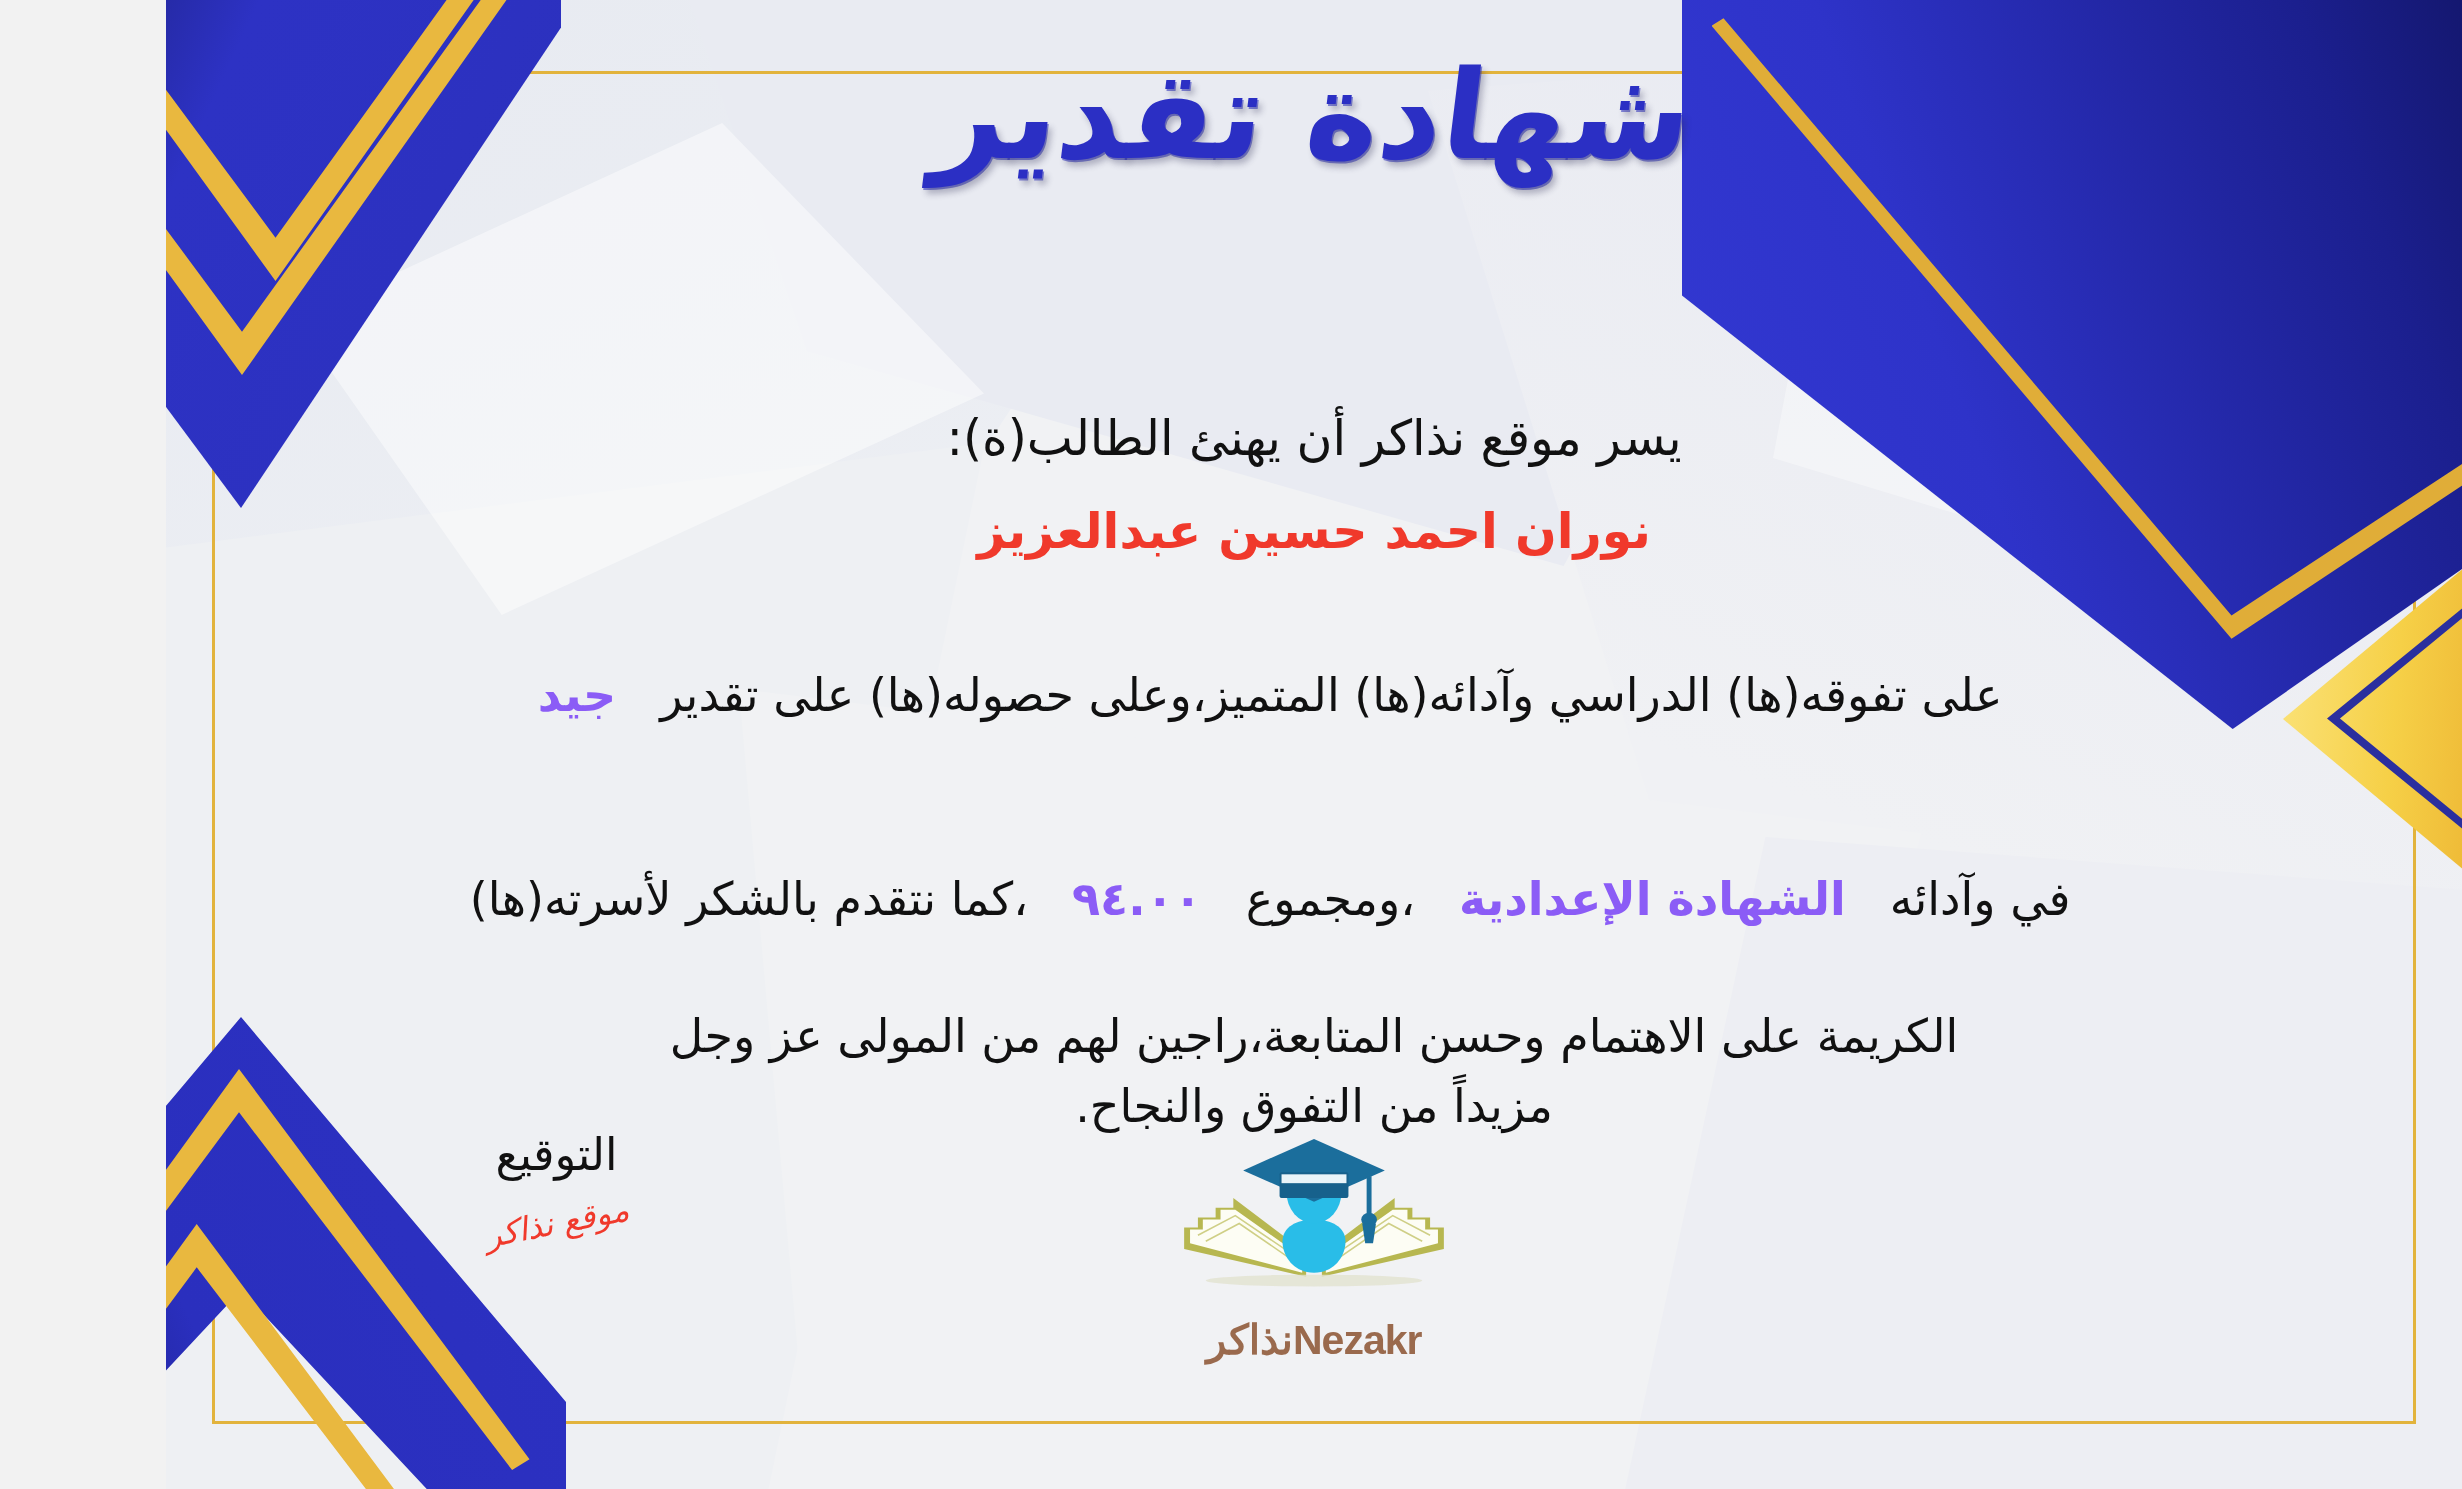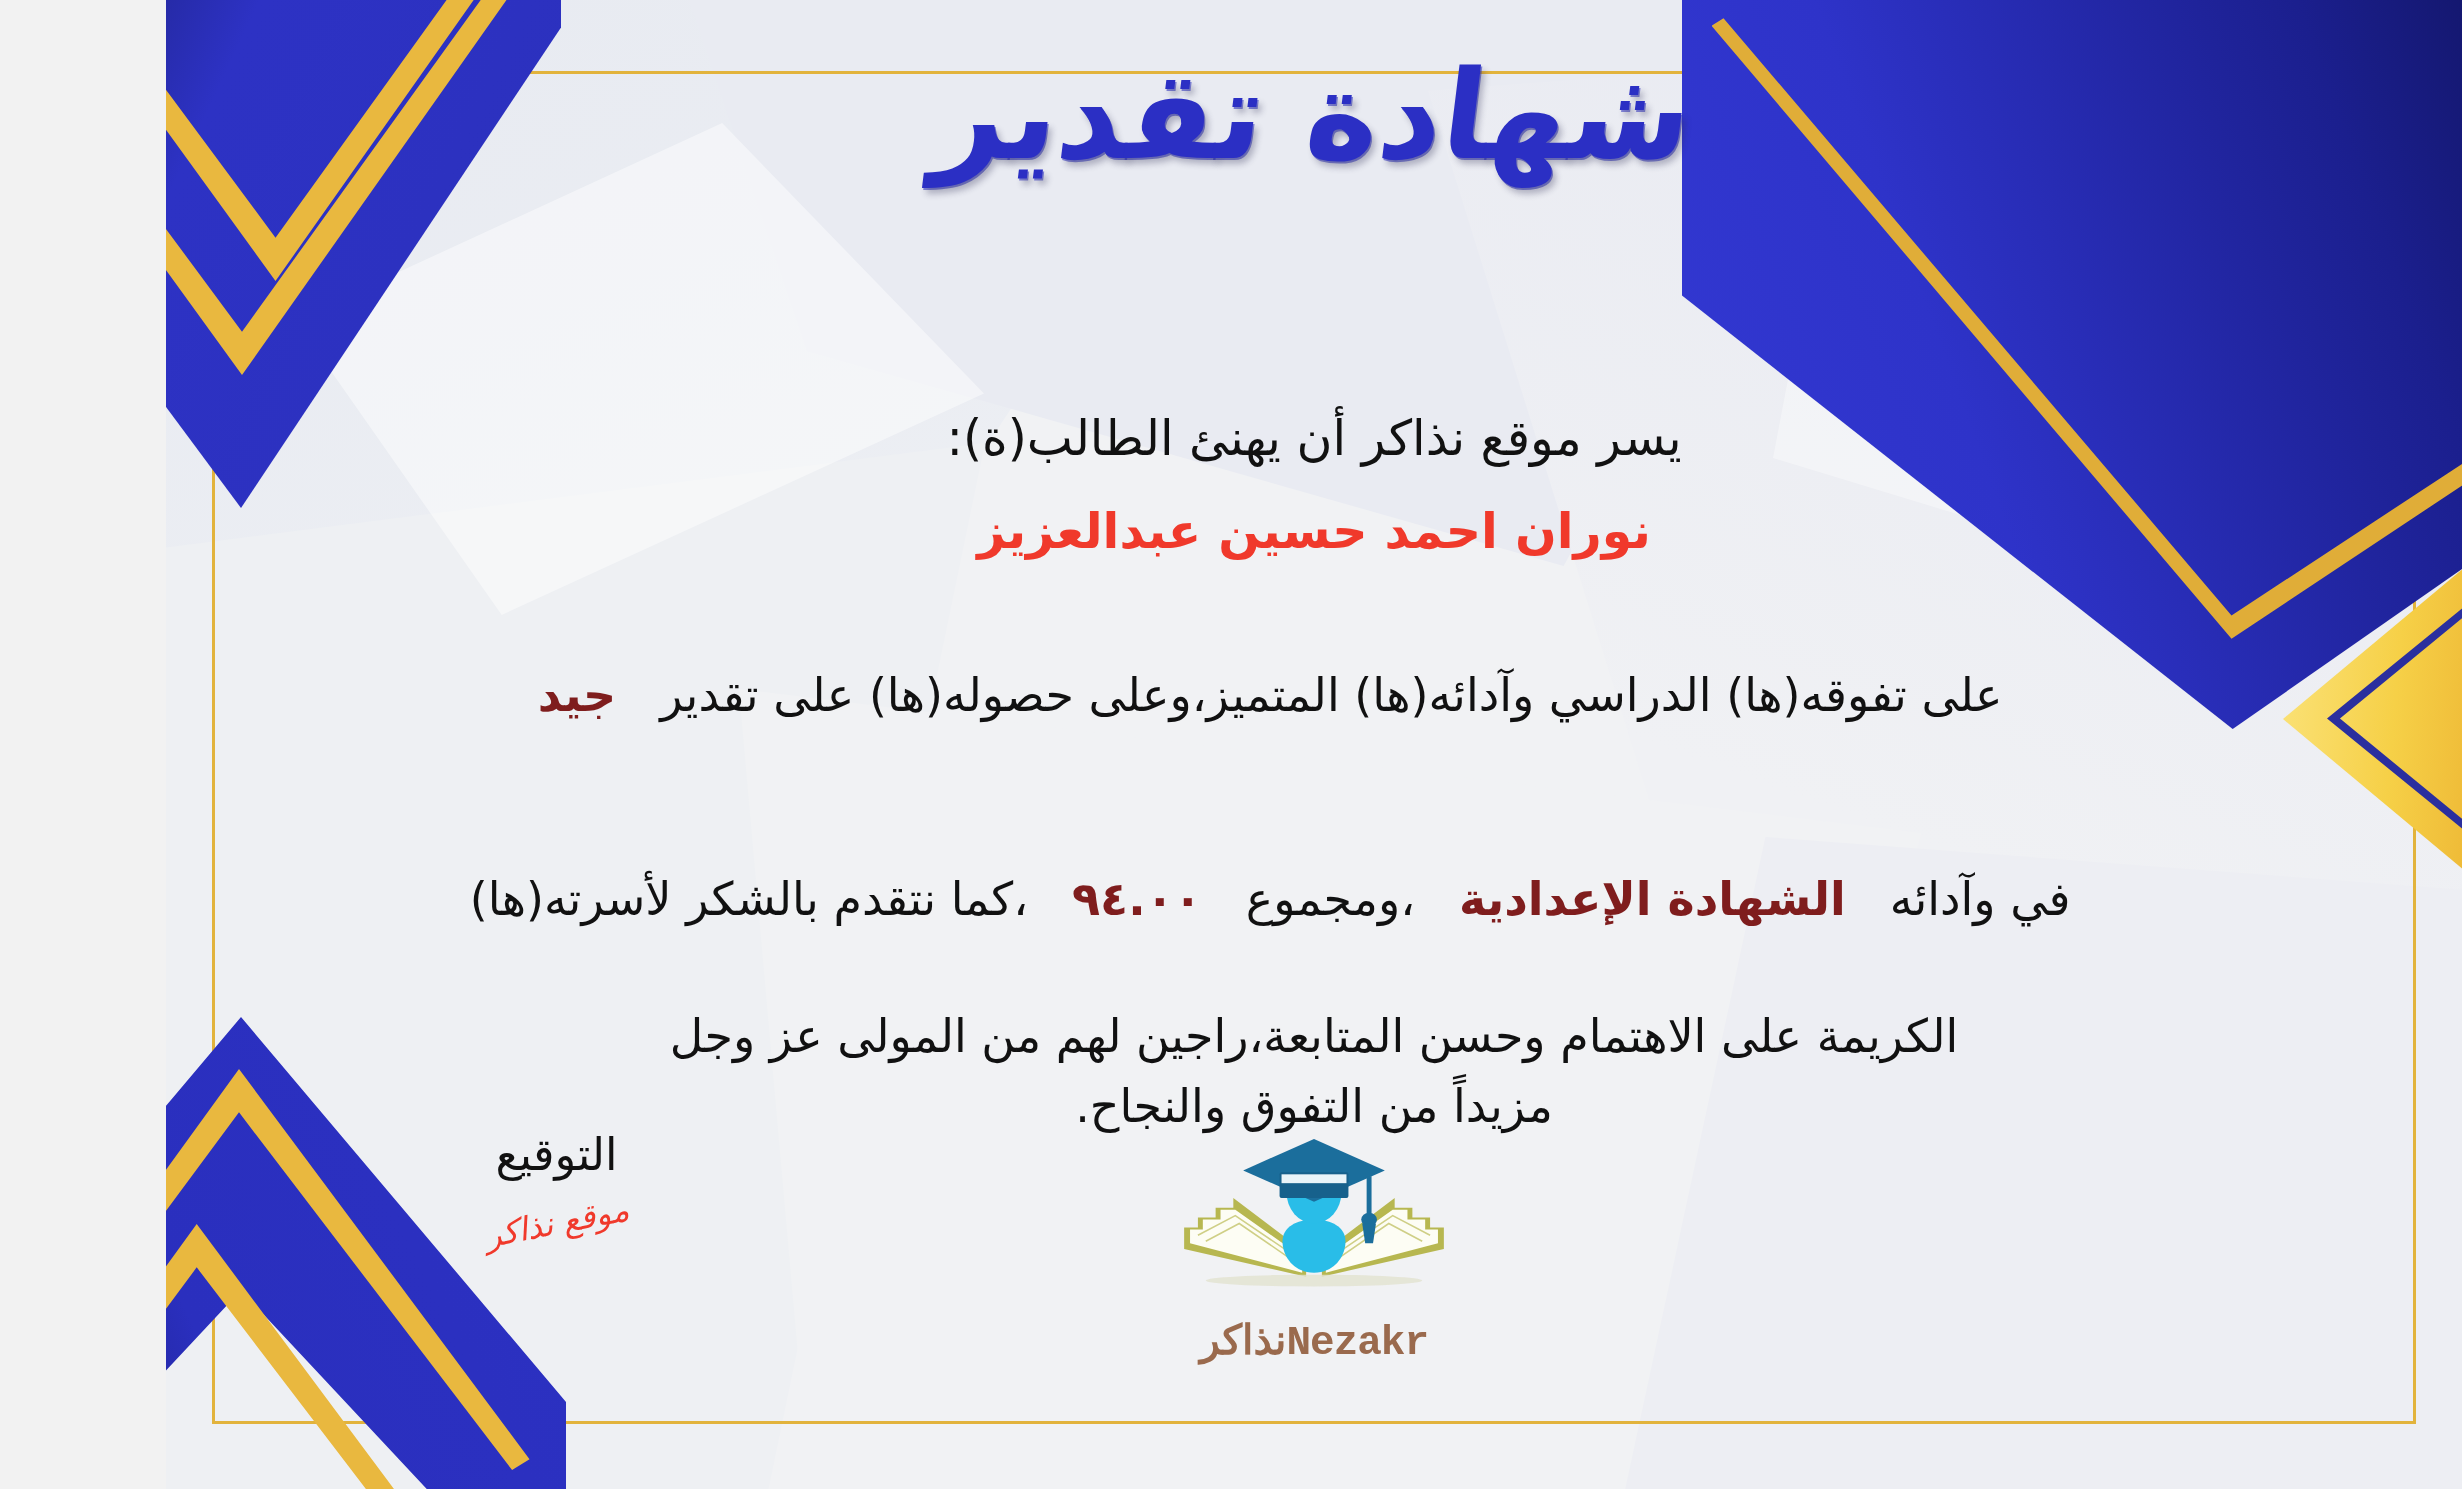--- a/index.html
+++ b/index.html
@@ -157,21 +157,21 @@
   }
   .intro{ font-size:49px; margin-bottom:23.6px; }
   .student-name{
     font-size:49px; color:#f0392b; font-weight:600;
     margin-bottom:27.6px;
   }
   .para{
     font-size:46px; line-height:1.46;
     text-align:justify; text-align-last:center;
   }
-  .hl{ color:#7f1d1d; font-weight:600; }
+  .hl{ color:#8b5cf6; font-weight:600; }
   .sp{ display:inline-block; width:44px; }
 
   
   .sig-block{
     position:absolute; left:404px; top:1128px;
     width:305px; text-align:center;
   }
   .sig-label{ font-size:45px; color:#111; font-weight:500; }
   .sig-mark{
     margin-top:22.7px;
@@ -189,21 +189,21 @@
   }
   .logo-svg{ display:block; margin:0 auto; }
   .logo-text{
     margin-top:1px;
     font-size:41px; font-weight:700; color:#9a6a4d;
     font-family:"DejaVu Serif","Liberation Serif",serif;
     letter-spacing:-1px;
     direction:rtl;
   }
   .logo-text .lat{
-    font-family:Liberation Mono, monospace;
+    font-family:Liberation Sans, sans-serif;
     font-style:normal;
   }
 </style>
 </head>
 <body>
 
 <div id="certificate">
 
   <div class="bg-layer">
     <div class="poly p1"></div>

